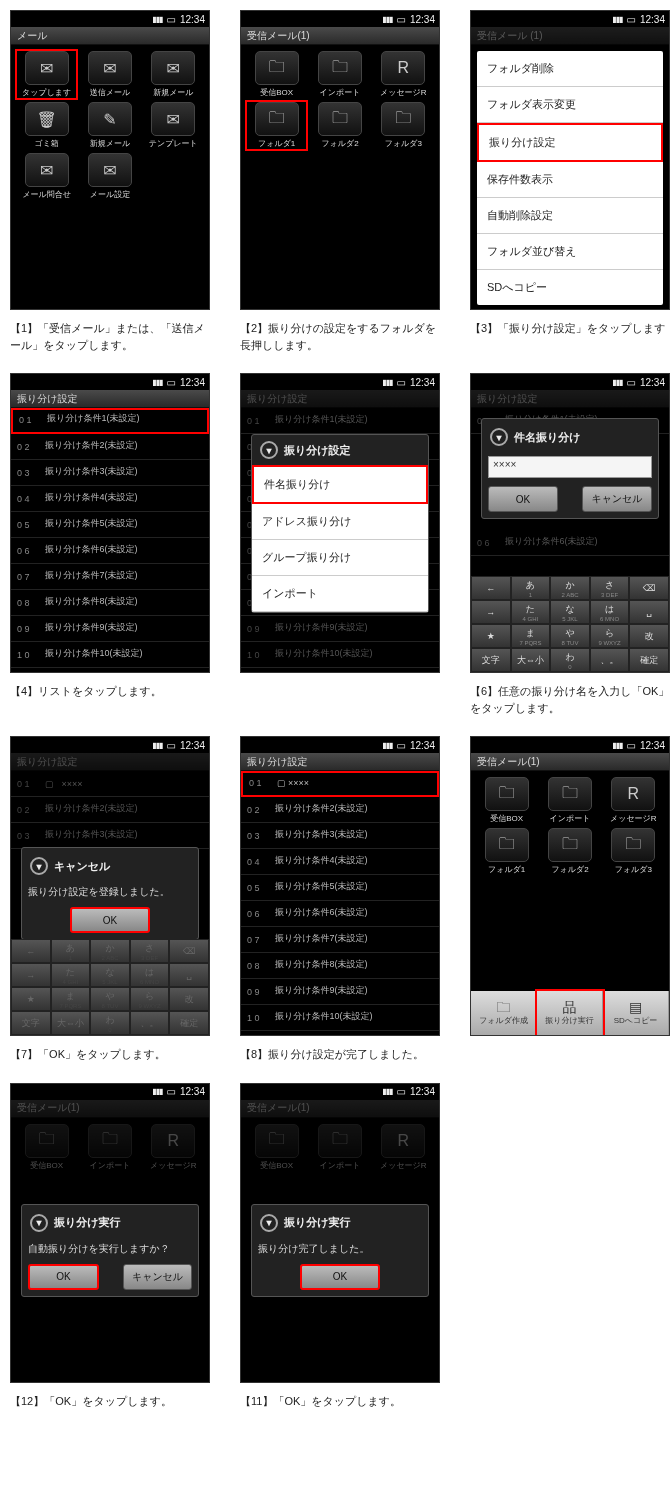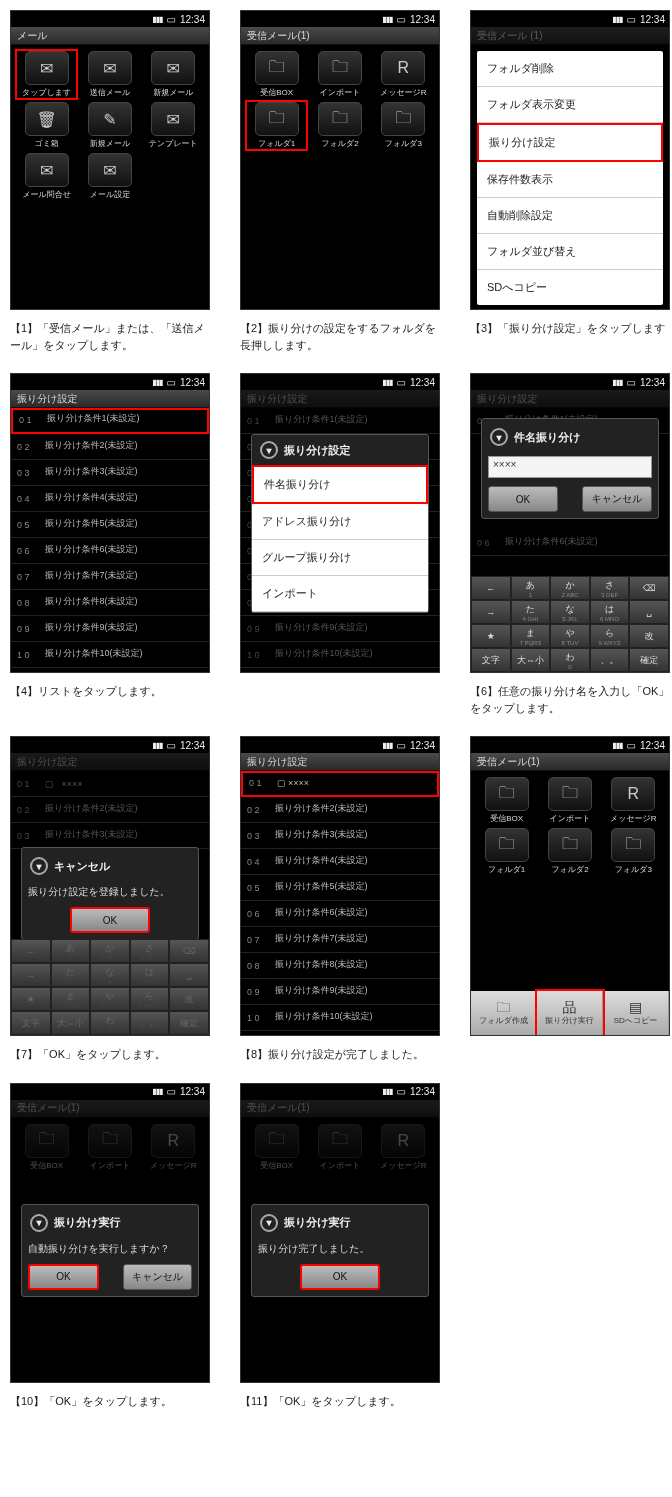--- a/index.html
+++ b/index.html
@@ -624,21 +624,21 @@
             <span class="circle">▾</span>
             <span>振り分け実行</span>
           </div>
       <div class="msg">自動振り分けを実行しますか？</div>
       <div class="btns">
         <div class="btn hl-red">OK</div>
         <div class="btn">キャンセル</div>
       </div>
     </div>
   </div>
-  <div class="caption">【10】「OK」をタップします。</div>
+  <div class="caption">【12】「OK」をタップします。</div>
 </div>
 
 <div class="cell">
   <div class="phone faded-bg">
     <div class="status">
           <span class="sig">▮▮▮</span>
           <span>▭</span>
           <span>12:34</span>
         </div>
     <div class="titlebar">受信メール(1)</div>

